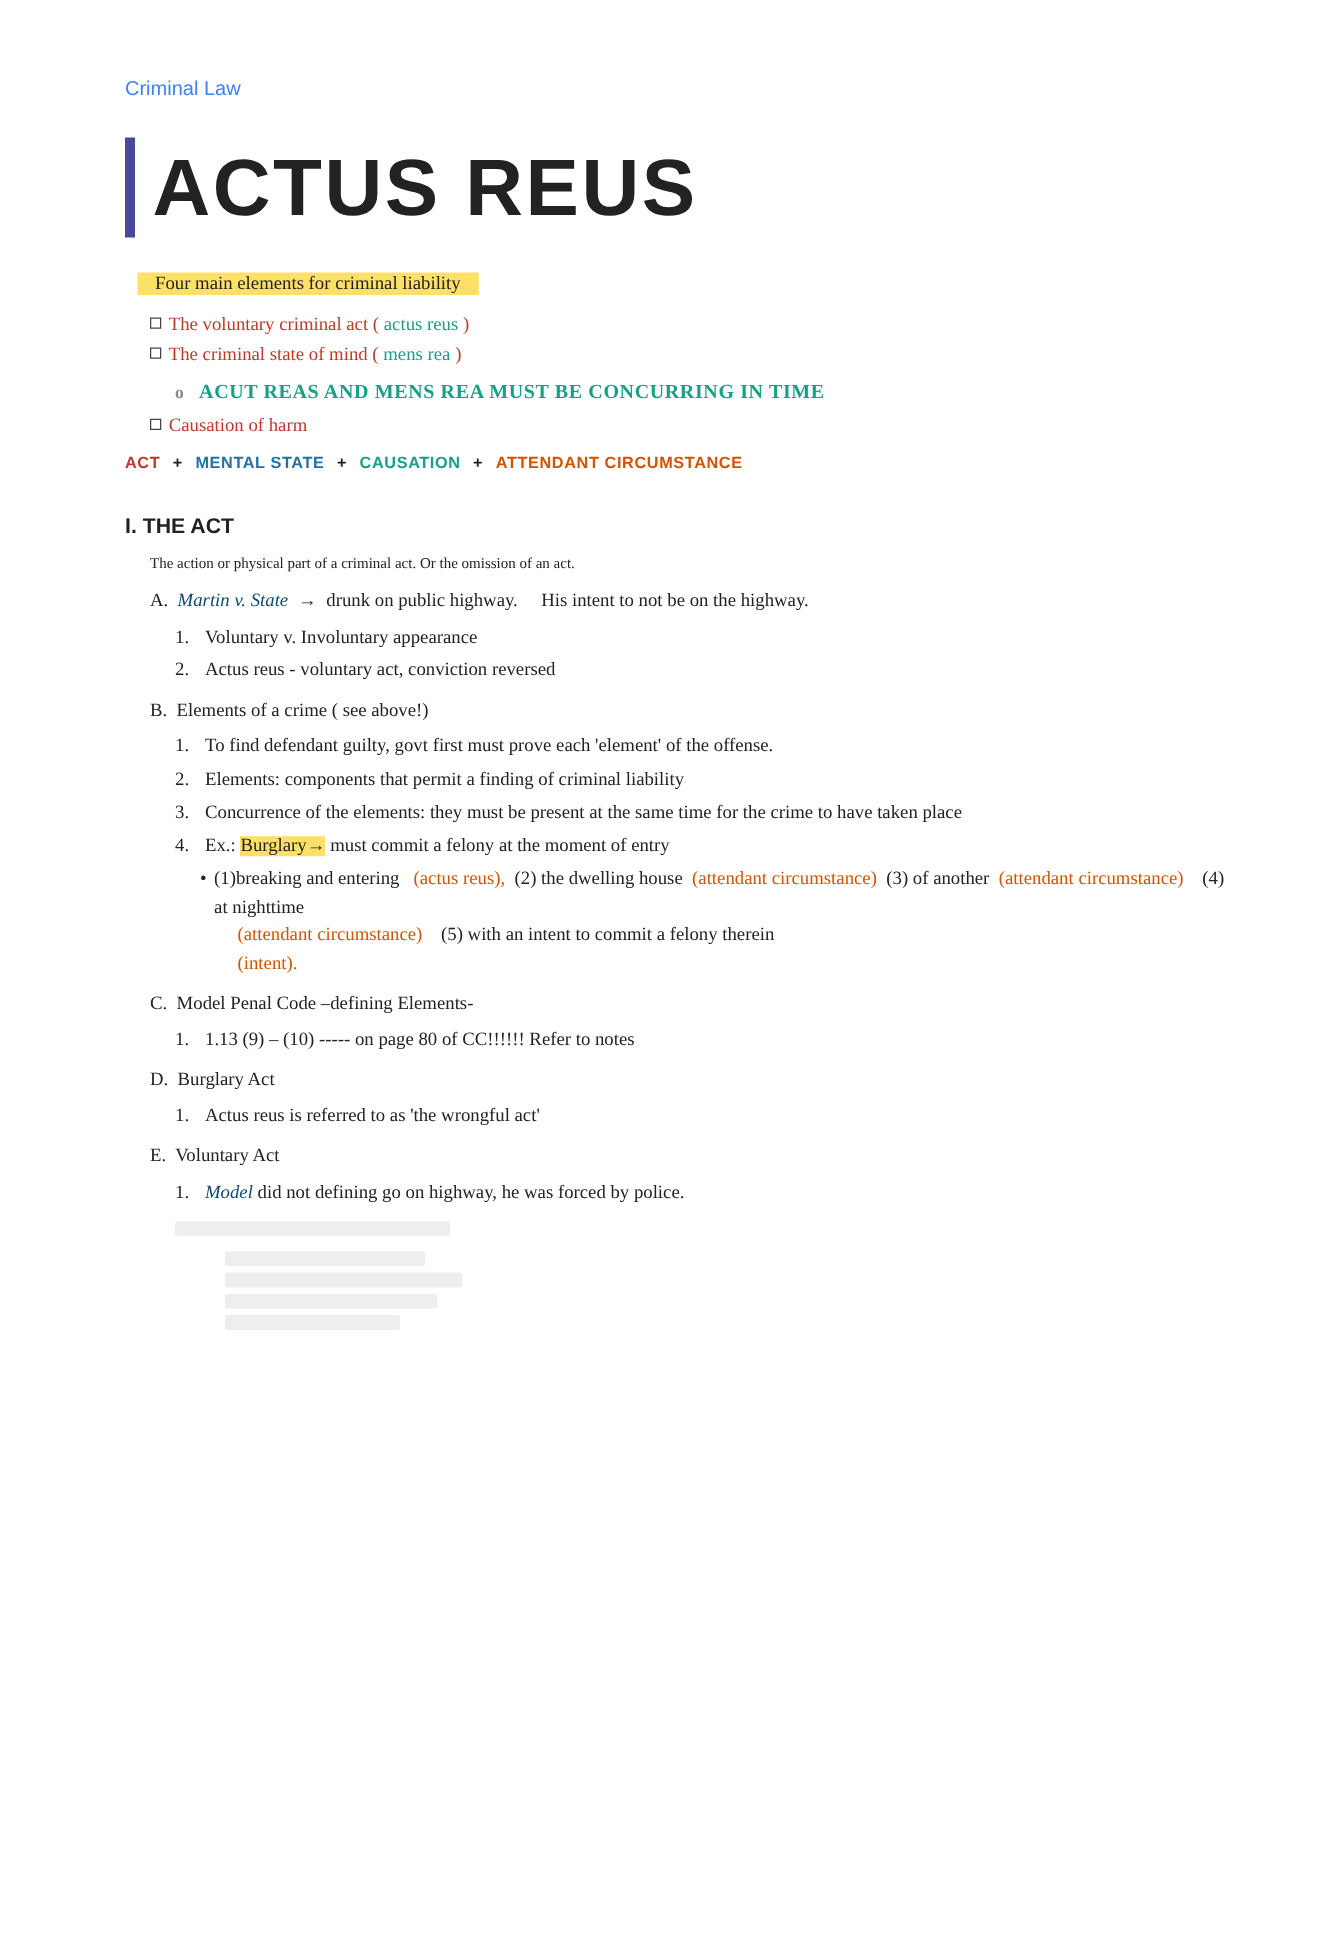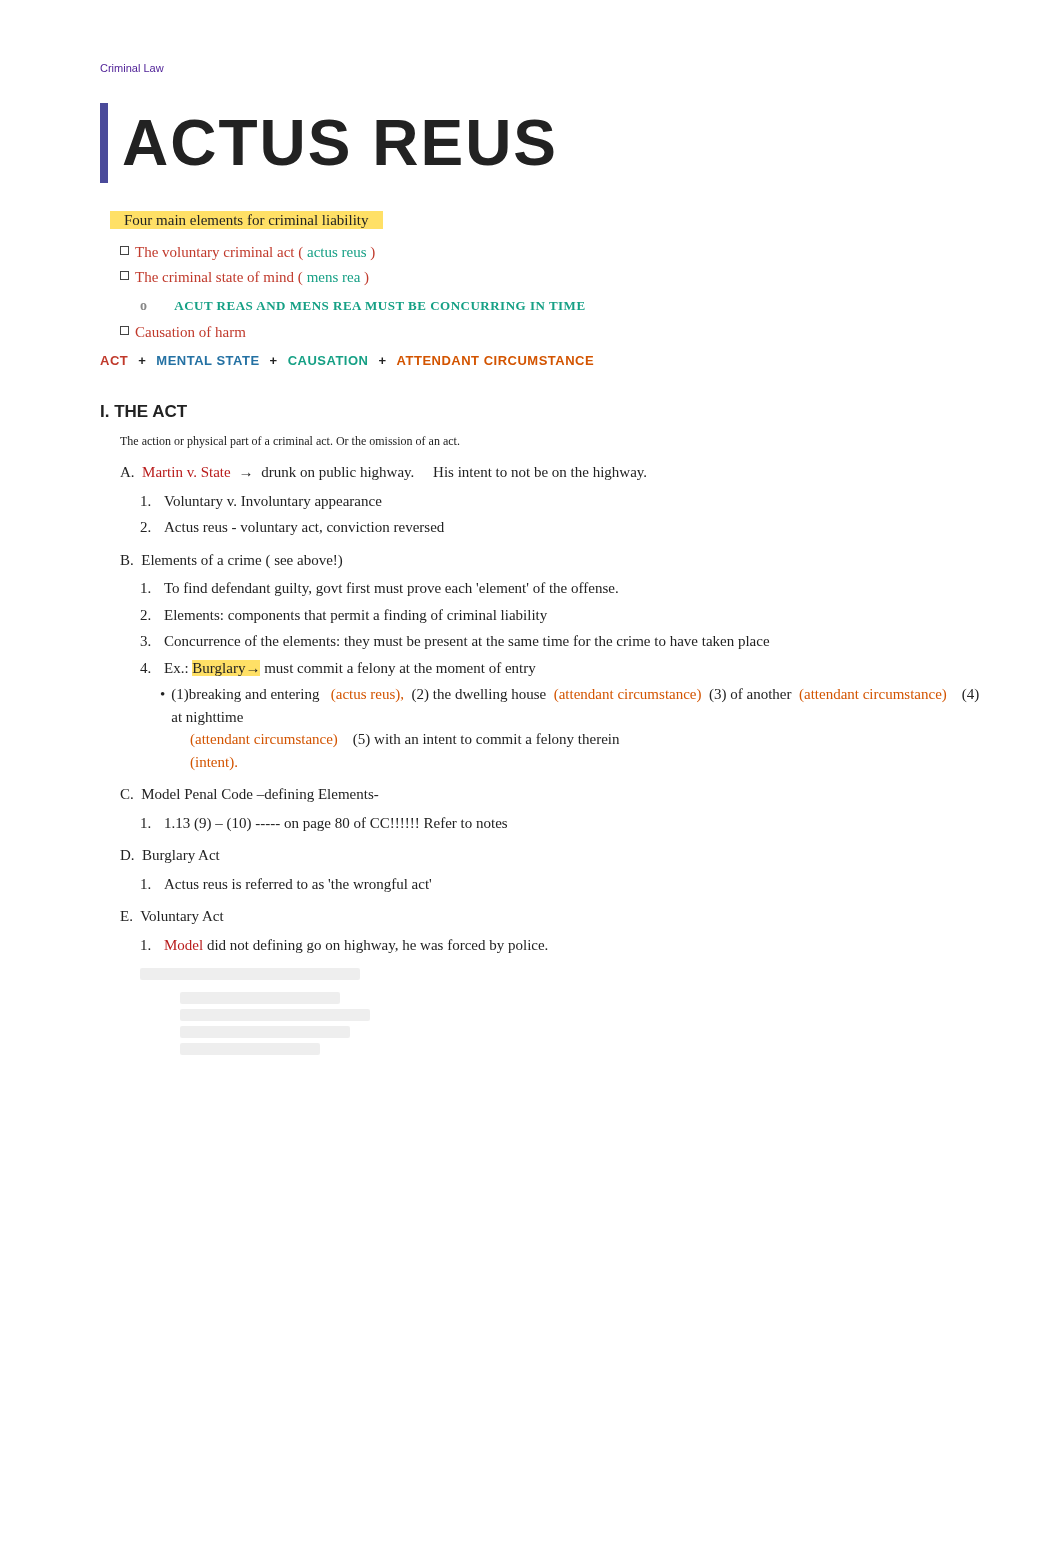--- a/index.html
+++ b/index.html
@@ -7,22 +7,22 @@
       background: #fff;
       font-family: 'Times New Roman', Times, serif;
       color: #222;
       width: 1062px;
       min-height: 1561px;
       padding: 60px 80px 80px 100px;
       font-size: 15px;
       line-height: 1.5;
     }
     .subject-label {
-      color: #4c1d95;
-      font-size: 11px;
+      color: #3b82f6;
+      font-size: 16px;
       margin-bottom: 18px;
       font-family: Arial, sans-serif;
     }
     .page-title-block {
       display: flex;
       align-items: center;
       margin-bottom: 18px;
     }
     .title-bar {
       width: 8px;
@@ -62,21 +62,21 @@
     .bullet-square {
       display: inline-block;
       width: 9px;
       height: 9px;
       border: 1.5px solid #444;
       margin-top: 5px;
       flex-shrink: 0;
     }
     .red-text { color: #c0392b; }
     .teal-text { color: #16a085; }
-    .blue-text { color: #b91c1c; }
+    .blue-text { color: #0c4a6e; font-style: italic; }
     .orange-text { color: #d35400; }
     .indent-1 { margin-left: 20px; }
     .indent-2 { margin-left: 40px; }
     .concur-line {
       margin-left: 40px;
       margin-bottom: 4px;
     }
     .concur-line span {
       font-size: 12px;
       font-weight: bold;
@@ -175,21 +175,21 @@
   <li>
     <span class="bullet-square"></span>
     <span>
       <span class="red-text">The criminal state of mind (</span><span class="teal-text">  mens rea </span><span class="red-text">)</span>
     </span>
   </li>
 </ul>
 
 <div class="concur-line indent-2">
   <span style="color:#888; margin-right:8px; font-size:14px;">o</span>
-  <span class="teal-text" style="font-size:13px; font-weight:bold; letter-spacing:0.5px;margin-left:15px;">ACUT REAS AND MENS REA MUST BE CONCURRING IN TIME</span>
+  <span class="teal-text" style="font-size:16px; font-weight:bold; letter-spacing:0.5px;">ACUT REAS AND MENS REA MUST BE CONCURRING IN TIME</span>
 </div>
 
 <ul class="bullet-list" style="margin-top:4px;">
   <li>
     <span class="bullet-square"></span>
     <span class="red-text">Causation of harm</span>
   </li>
 </ul>
 
 <div class="elements-row">

